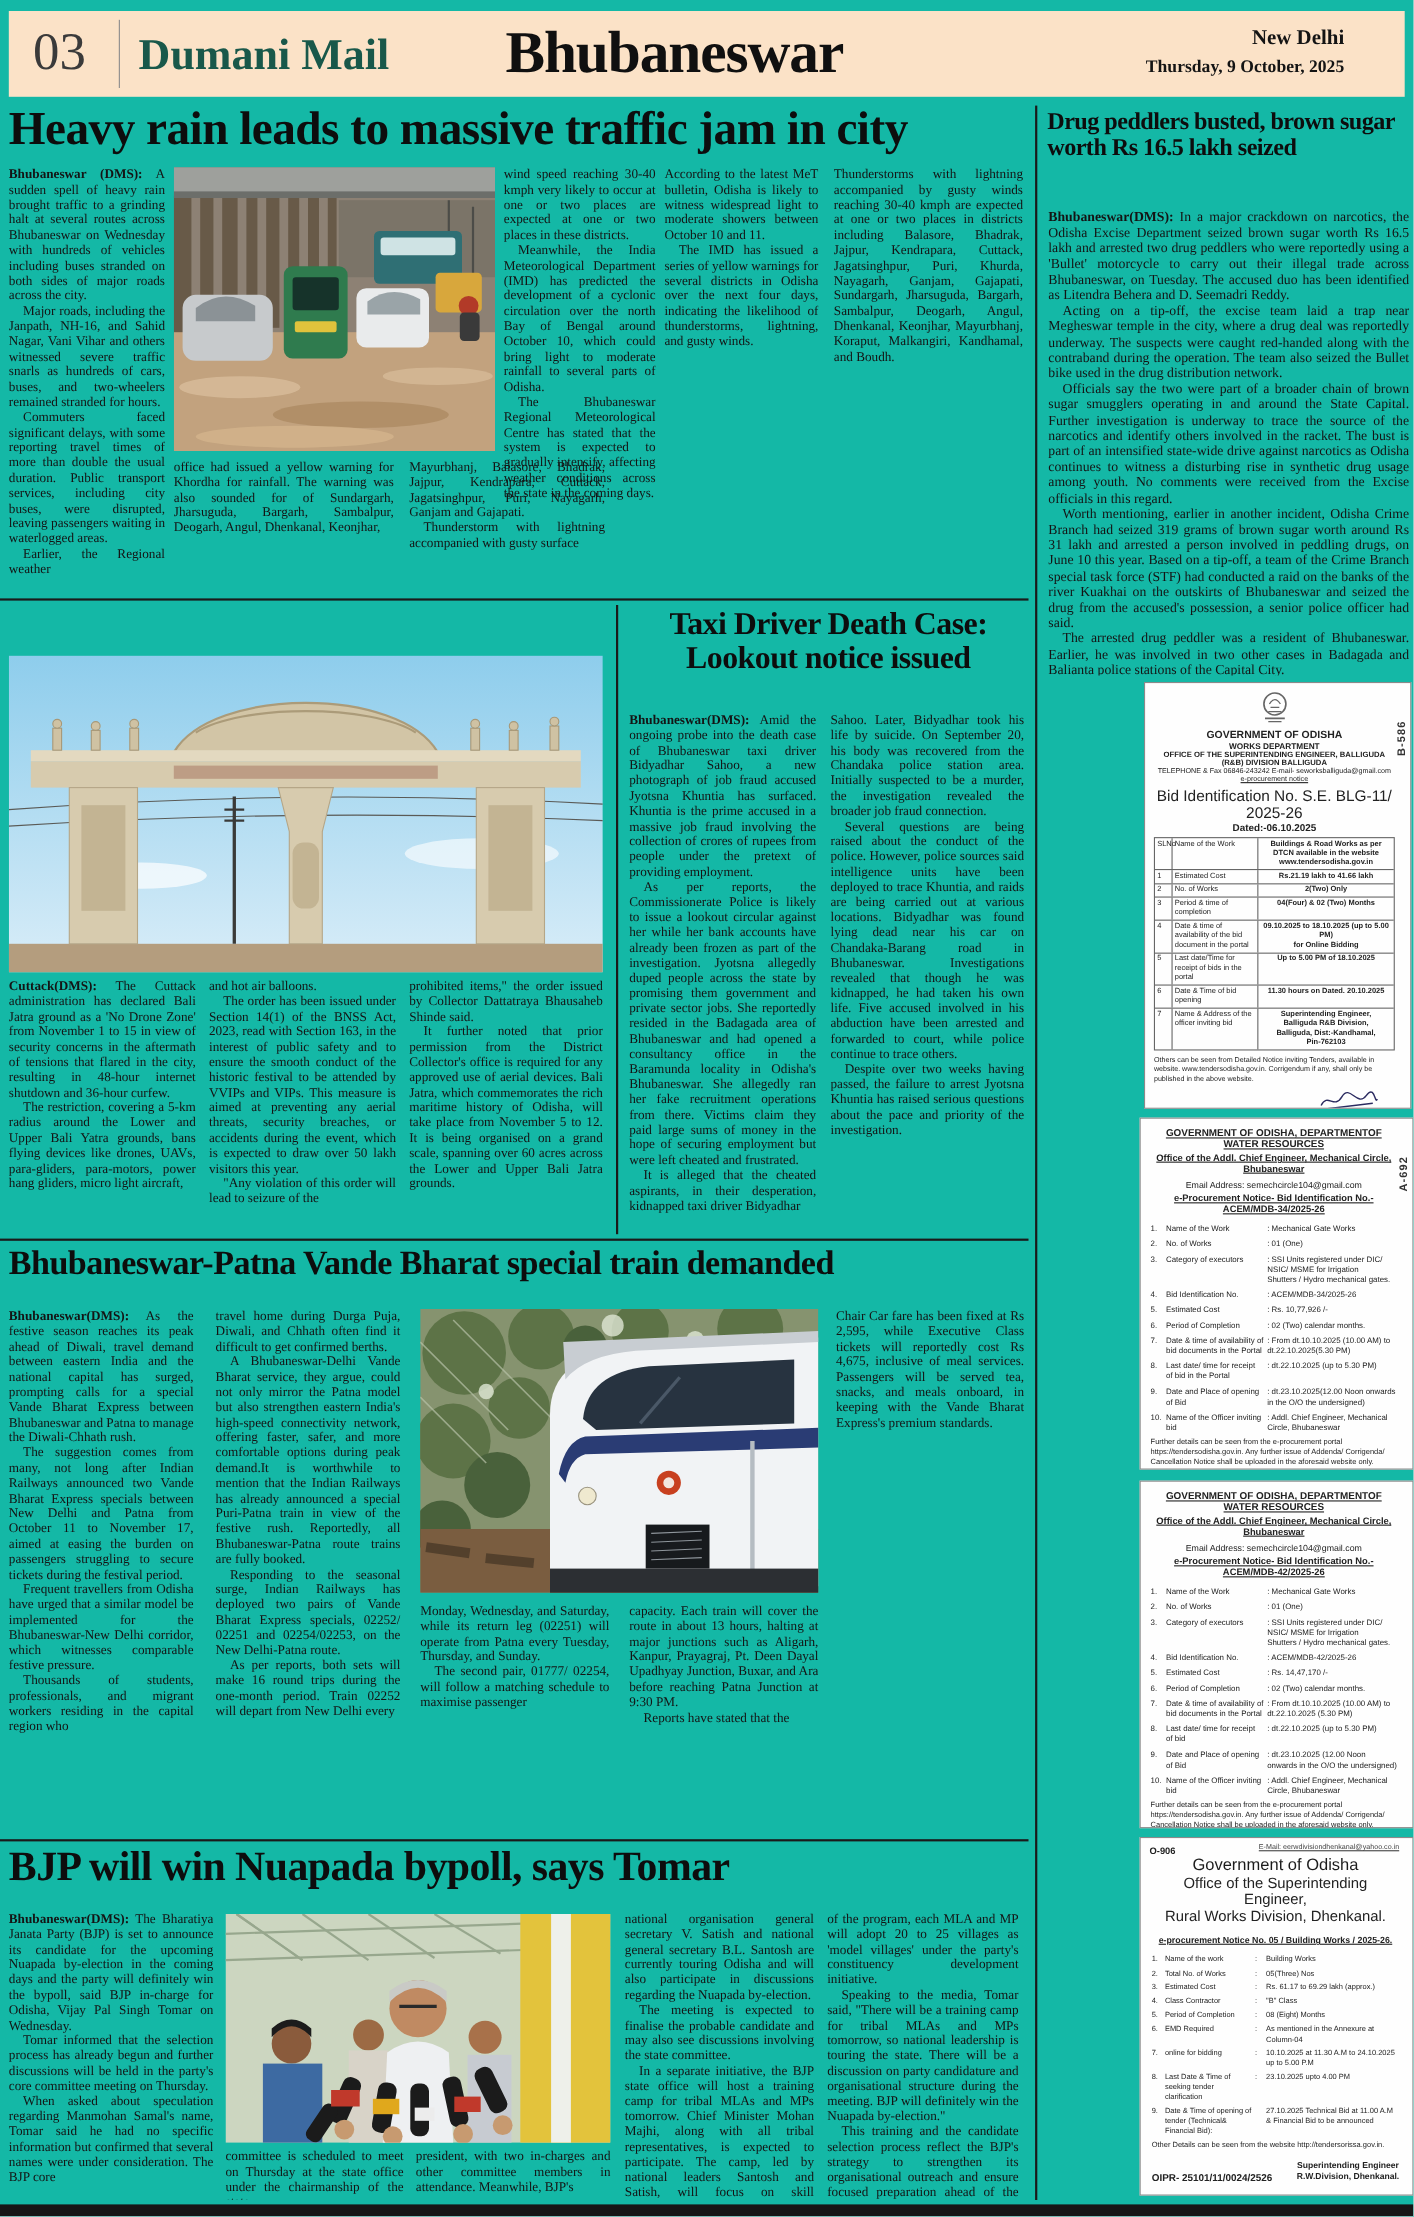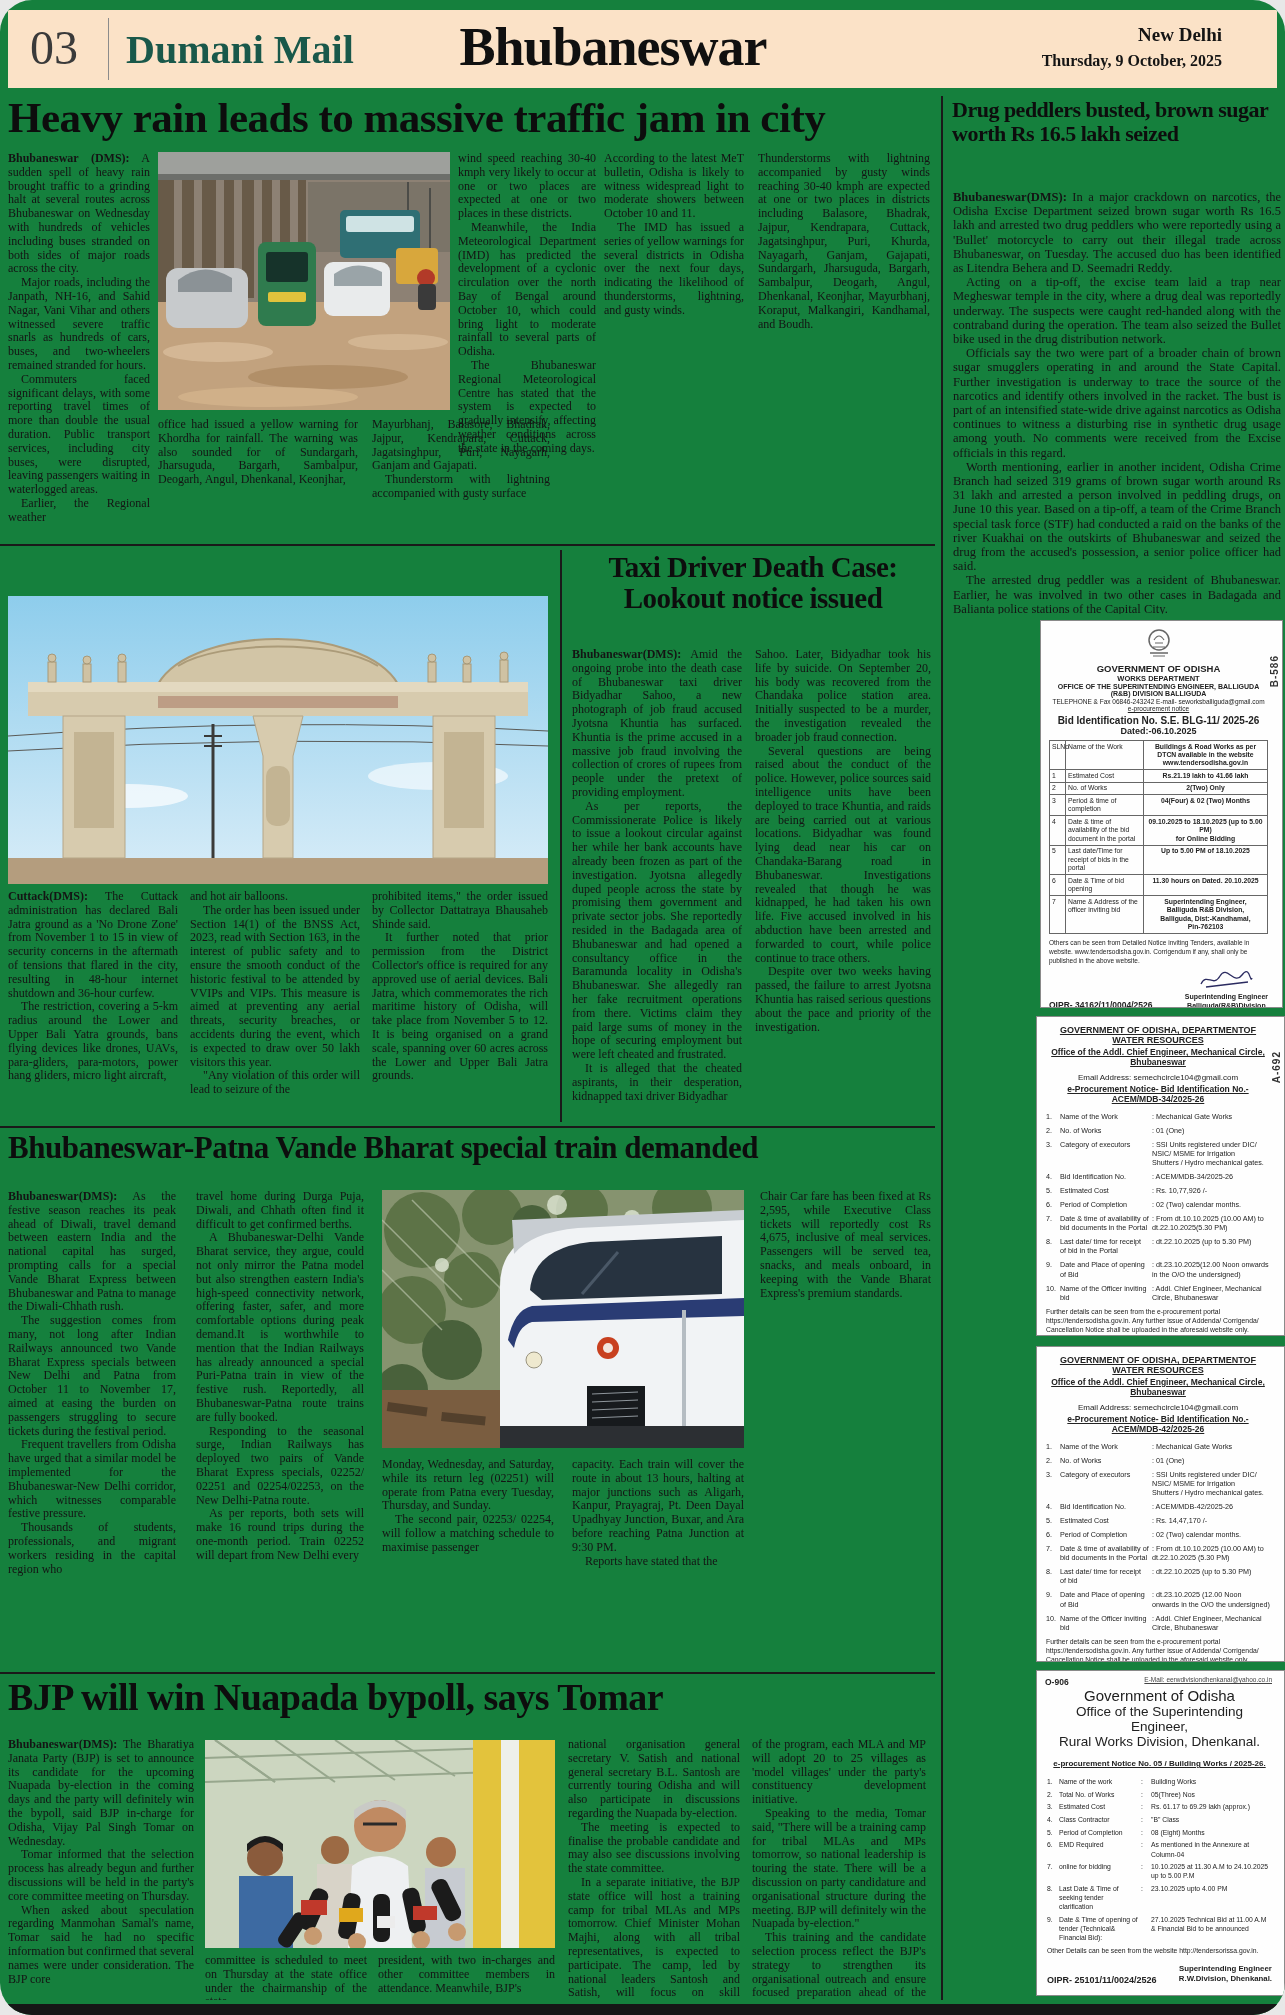--- a/index.html
+++ b/index.html
@@ -1,18 +1,18 @@
 <!DOCTYPE html>
 <html><head>
 <meta charset="utf-8">
 <style>
   * { margin:0; padding:0; box-sizing:border-box; }
   html,body { background:#e8e8e8; }
-  .page { position:relative; width:1285px; height:2015px; margin:0 auto; background:#15803d;
-          font-family:"Liberation Serif","DejaVu Serif",serif; color:#141414; overflow:hidden;border-radius:32px; }
+  .page { position:relative; width:1285px; height:2015px; margin:0 auto; background:#14b8a6;
+          font-family:"Liberation Serif","DejaVu Serif",serif; color:#141414; overflow:hidden; }
 
   
   .mast { position:absolute; left:8px; top:10px; width:1269px; height:78px; background:#fbe2c7; }
   .pnum { position:absolute; left:22px; top:10px; font-size:48px; color:#3a3a3a; font-weight:400; }
   .mastdiv { position:absolute; left:100px; top:8px; width:1px; height:62px; background:#8b8b8b; }
   .mastname { position:absolute; left:118px; top:16px; font-size:40px; font-weight:bold; color:#19584a; }
   .edition { position:absolute; left:355px; top:6px; width:500px; text-align:center; font-size:54px;
              font-weight:bold; color:#101010; letter-spacing:-1px; }
   .mastright { position:absolute; right:55px; top:14px; width:260px; text-align:right; }
   .mastright .place { display:block; font-size:19px; font-weight:bold; }
@@ -51,21 +51,21 @@
   .trow { display:flex; }
   .tcell { white-space:pre-line; }
 
   
   .t1 { left:1040px; top:620px; width:243px; height:388px; padding:6px 14px 4px 8px; }
   .t1 .org1 { font-size:9.5px; font-weight:bold; margin-top:2px; }
   .t1 .org2 { font-size:7.5px; font-weight:bold; }
   .t1 .org3 { font-size:7px; font-weight:bold; }
   .t1 .contact { font-size:6.5px; margin-top:1px; }
   .t1 .eproc { font-size:6.5px; text-decoration:underline; }
-  .t1 .bidno { font-size:10px; font-weight:bold; margin-top:3px; }
+  .t1 .bidno { font-size:14px; font-weight:normal; margin-top:3px; }
   .t1 .dated { font-size:9px; font-weight:bold; }
   .t1tbl { border:1px solid #666; margin-top:4px; font-size:6.8px; line-height:1.25; }
   .t1tbl .trow + .trow { border-top:1px solid #666; }
   .t1tbl .tcell { padding:1.5px 2px; }
   .t1tbl .tcell:nth-child(1) { width:16px; border-right:1px solid #666; }
   .t1tbl .tcell:nth-child(2) { width:78px; border-right:1px solid #666; }
   .t1tbl .tcell:nth-child(3) { flex:1; text-align:center; font-weight:bold; }
   .t1 .note { font-size:6.5px; margin-top:5px; line-height:1.35; }
   .t1 .foot { display:flex; justify-content:space-between; align-items:flex-end; margin-top:4px; }
   .t1 .oipr { font-size:8.5px; font-weight:bold; }
@@ -343,21 +343,21 @@
         <line x1="210" y1="212" x2="256" y2="210"></line>
         <line x1="210" y1="220" x2="256" y2="218"></line>
         <line x1="210" y1="228" x2="256" y2="226"></line>
       </g>
     <rect x="300" y="120" width="4" height="120" fill="#b5bcc2"></rect>
     <rect x="118" y="236" width="244" height="22" fill="#2c2f33"></rect>
   </svg>
 
   <div class="bodycol cont" style="left:382px;top:1458px;width:172px;height:208px">
       <p>Monday, Wednesday, and Saturday, while its return leg (02251) will operate from Patna every Tuesday, Thursday, and Sunday.</p>
-      <p>The second pair, 02253/ 02254, will follow a matching schedule to maximise passenger</p>
+      <p>The second pair, 01777/ 02254, will follow a matching schedule to maximise passenger</p>
     </div>
   <div class="bodycol cont" style="left:572px;top:1458px;width:172px;height:208px">
       <p>capacity. Each train will cover the route in about 13 hours, halting at major junctions such as Aligarh, Kanpur, Prayagraj, Pt. Deen Dayal Upadhyay Junction, Buxar, and Ara before reaching Patna Junction at 9:30 PM.</p>
       <p>Reports have stated that the</p>
     </div>
   <div class="bodycol cont" style="left:760px;top:1190px;width:171px;height:230px">
       <p>Chair Car fare has been fixed at Rs 2,595, while Executive Class tickets will reportedly cost Rs 4,675, inclusive of meal services. Passengers will be served tea, snacks, and meals onboard, in keeping with the Vande Bharat Express's premium standards.</p>
     </div>
 
   <h2 class="hl hl-bjp">BJP will win Nuapada bypoll, says Tomar</h2>

